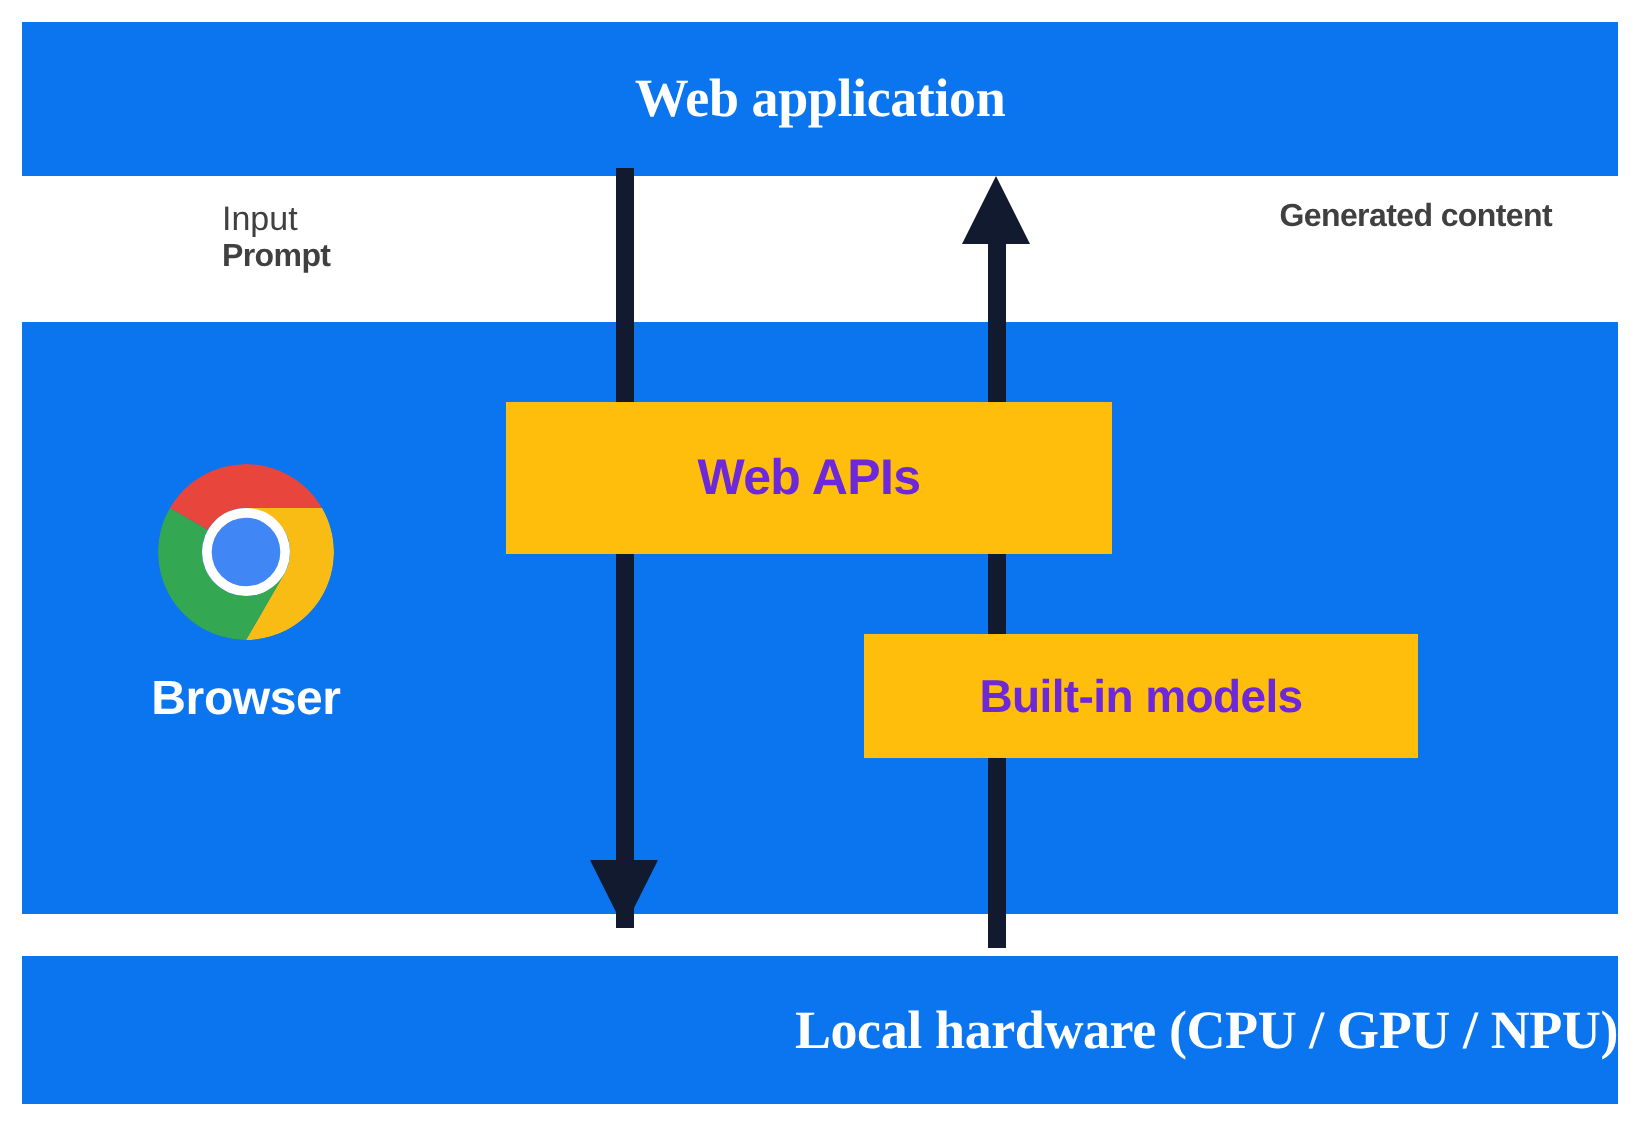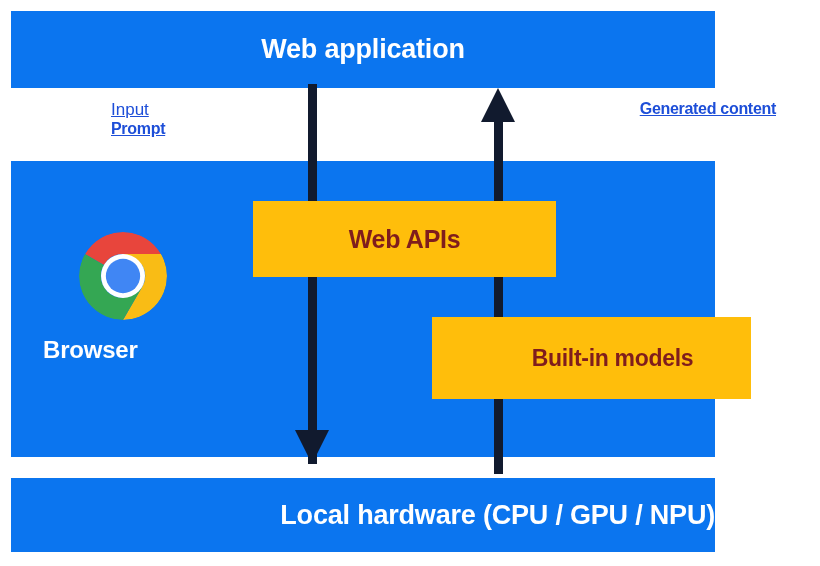--- a/index.html
+++ b/index.html
@@ -14,44 +14,44 @@
     position: relative;
     width: 820px;
     height: 566px;
     background: #ffffff;
     overflow: hidden;
   }
 
   .band {
     position: absolute;
     left: 11px;
-    width: 704px;
+    width: 798px;
     background: #0b75ef;
     display: flex;
     align-items: center;
     justify-content: center;
+    font-family: Liberation Serif, serif;
   }
   #band-web-application { top: 11px;  height: 77px; }
   #band-browser        { top: 161px; height: 296px; }
   #band-local-hardware { top: 478px; height: 74px; justify-content: flex-end; }
 
   .band-title {
     color: #ffffff;
     font-size: 27px;
     font-weight: bold;
     letter-spacing: -0.2px;
     white-space: nowrap;
   }
 
   
   .io-label {
     position: absolute;
-    color: #1d4ed8;
+    color: #404040;
     line-height: 1.18;
-    text-decoration: underline;
   }
   #io-input  { left: 111px;  top: 100px; text-align: left; }
   #io-output { right: 44px;  top: 100px; text-align: right; }
   .io-kind {
     font-size: 17px;
     font-weight: normal;
     display: block;
   }
   .io-value {
     font-size: 16px;
@@ -82,42 +82,42 @@
   
   .yellow-box {
     position: absolute;
     background: #ffbe0b;
     display: flex;
     align-items: center;
     justify-content: center;
     text-align: center;
   }
   .yellow-box .box-label {
-    color: #7f1d1d;
+    color: #6d28d9;
     font-weight: bold;
     letter-spacing: -0.3px;
     line-height: 1.22;
   }
   #box-web-apis {
     left: 253px; top: 201px; width: 303px; height: 76px;
   }
   #box-web-apis .box-label { font-size: 25px; }
 
   #box-built-in-models {
-    left: 432px; top: 317px; width: 277px; height: 82px; padding-left: 42px;
+    left: 432px; top: 317px; width: 277px; height: 62px;
   }
   #box-built-in-models .box-label { font-size: 23px; }
 
   
   #browser-block {
     position: absolute;
     left: 43px;
     top: 232px;
     width: 160px;
-    text-align: left;
+    text-align: center;
   }
   #chrome-icon {
     width: 88px;
     height: 88px;
     display: block;
     margin: 0 auto;
   }
   #browser-label {
     display: block;
     margin-top: 16px;

